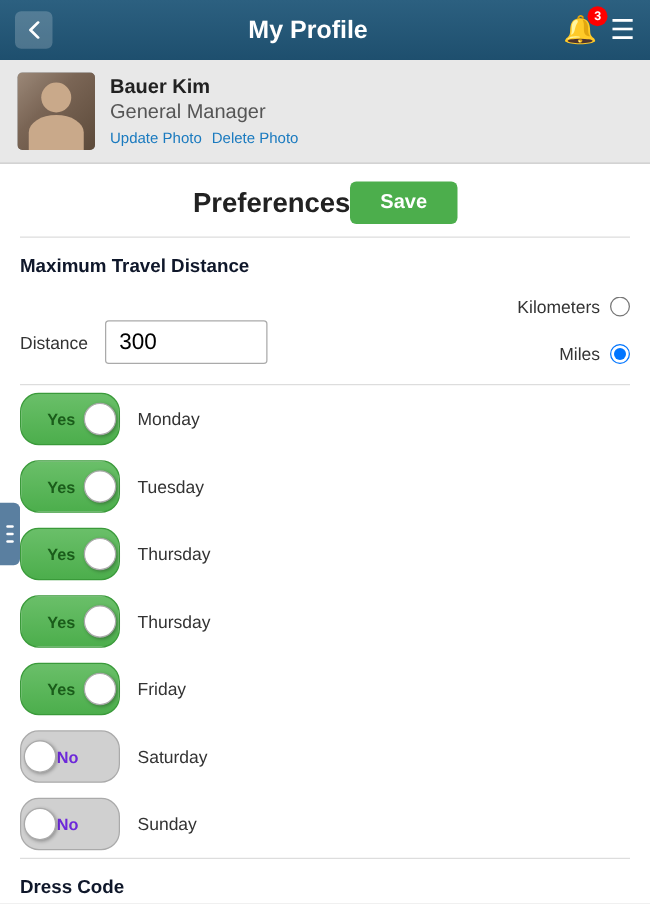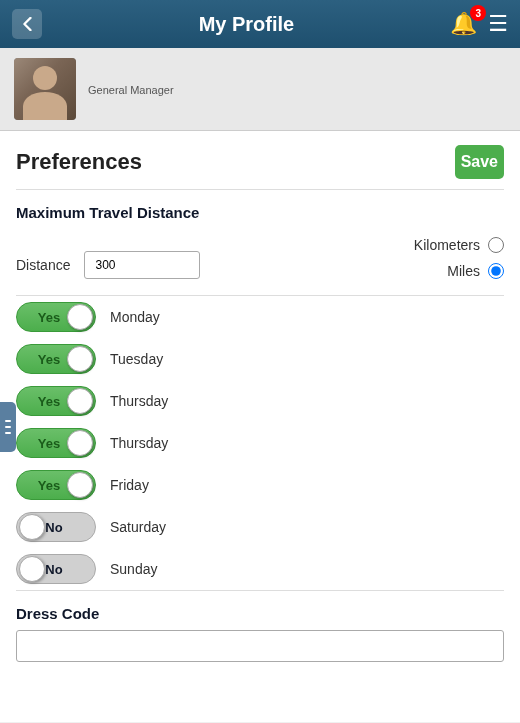--- a/index.html
+++ b/index.html
@@ -129,21 +129,21 @@
     }
     .profile-info {
       flex: 1;
     }
     .profile-name {
       font-size: 16px;
       font-weight: bold;
       color: #222;
     }
     .profile-role {
-      font-size: 11px;
+      font-size: 16px;
       color: #555;
       margin-top: 2px;
     }
     .profile-actions {
       margin-top: 4px;
       display: flex;
       gap: 8px;
     }
     .profile-action-link {
       color: #1a7abf;
@@ -156,34 +156,34 @@
     .main-content {
       background: white;
       height: calc(723px - 48px - 84px);
       overflow-y: scroll;
       position: relative;
     }
 
     .preferences-header {
       display: flex;
       align-items: center;
-      justify-content: space-between;
+      justify-content: center;
       padding: 14px 16px 10px 16px;
     }
     .preferences-title {
       font-size: 22px;
       font-weight: bold;
       color: #222;
     }
     .save-btn {
       background: #4cae4c;
       color: white;
       border: none;
       border-radius: 5px;
-      padding: 8px 6px;
+      padding: 8px 24px;
       font-size: 16px;
       font-weight: bold;
       cursor: pointer;
     }
 
     .section-divider {
       height: 1px;
       background: #ddd;
       margin: 0 16px;
     }
@@ -208,27 +208,27 @@
       gap: 14px;
     }
     .distance-label {
       font-size: 14px;
       color: #333;
     }
     .distance-input {
       border: 1px solid #aaa;
       border-radius: 3px;
       padding: 6px 10px;
-      font-size: 12px;
-      width: 116px;
+      font-size: 18px;
+      width: 130px;
     }
     .radio-group {
       display: flex;
       flex-direction: column;
-      gap: 10px;
+      gap: 22px;
       align-items: flex-end;
     }
     .radio-row {
       display: flex;
       align-items: center;
       gap: 8px;
     }
     .radio-row label {
       font-size: 14px;
       color: #333;
@@ -253,21 +253,21 @@
     .day-label {
       font-size: 14px;
       color: #333;
       min-width: 80px;
     }
 
     
     .toggle-switch {
       position: relative;
       width: 80px;
-      height: 30px;
+      height: 42px;
       border-radius: 15px;
       cursor: pointer;
       display: flex;
       align-items: center;
       flex-shrink: 0;
     }
     .toggle-switch.on {
       background: linear-gradient(to bottom, #6abf69, #4cae4c);
       border: 1px solid #3a9a3a;
     }
@@ -282,21 +282,21 @@
       flex: 1;
       text-align: center;
       padding-left: 6px;
     }
     .toggle-switch.on .toggle-text {
       color: #1a5c1a;
       padding-left: 6px;
       padding-right: 20px;
     }
     .toggle-switch.off .toggle-text {
-      color: #0f172a;
+      color: #6d28d9;
       padding-left: 20px;
       padding-right: 24px;
     }
     .toggle-thumb {
       position: absolute;
       width: 26px;
       height: 26px;
       background: white;
       border-radius: 50%;
       border: 1px solid #aaa;
@@ -371,21 +371,26 @@
     </div>
     <div class="menu-icon">☰</div>
   </div>
 </div>
 
 <div class="profile-strip">
   <div class="avatar">
     <div class="avatar-img"></div>
   </div>
   <div class="profile-info">
+    <div class="profile-name">Bauer Kim</div>
     <div class="profile-role">General Manager</div>
+    <div class="profile-actions">
+      <a class="profile-action-link">Update Photo</a>
+      <a class="profile-action-link">Delete Photo</a>
+    </div>
   </div>
 </div>
 
 <div class="main-content" style="position:relative;">
 
   <div class="side-handle">
     <div class="side-handle-lines">
       <div class="side-handle-line"></div>
       <div class="side-handle-line"></div>
       <div class="side-handle-line"></div>

